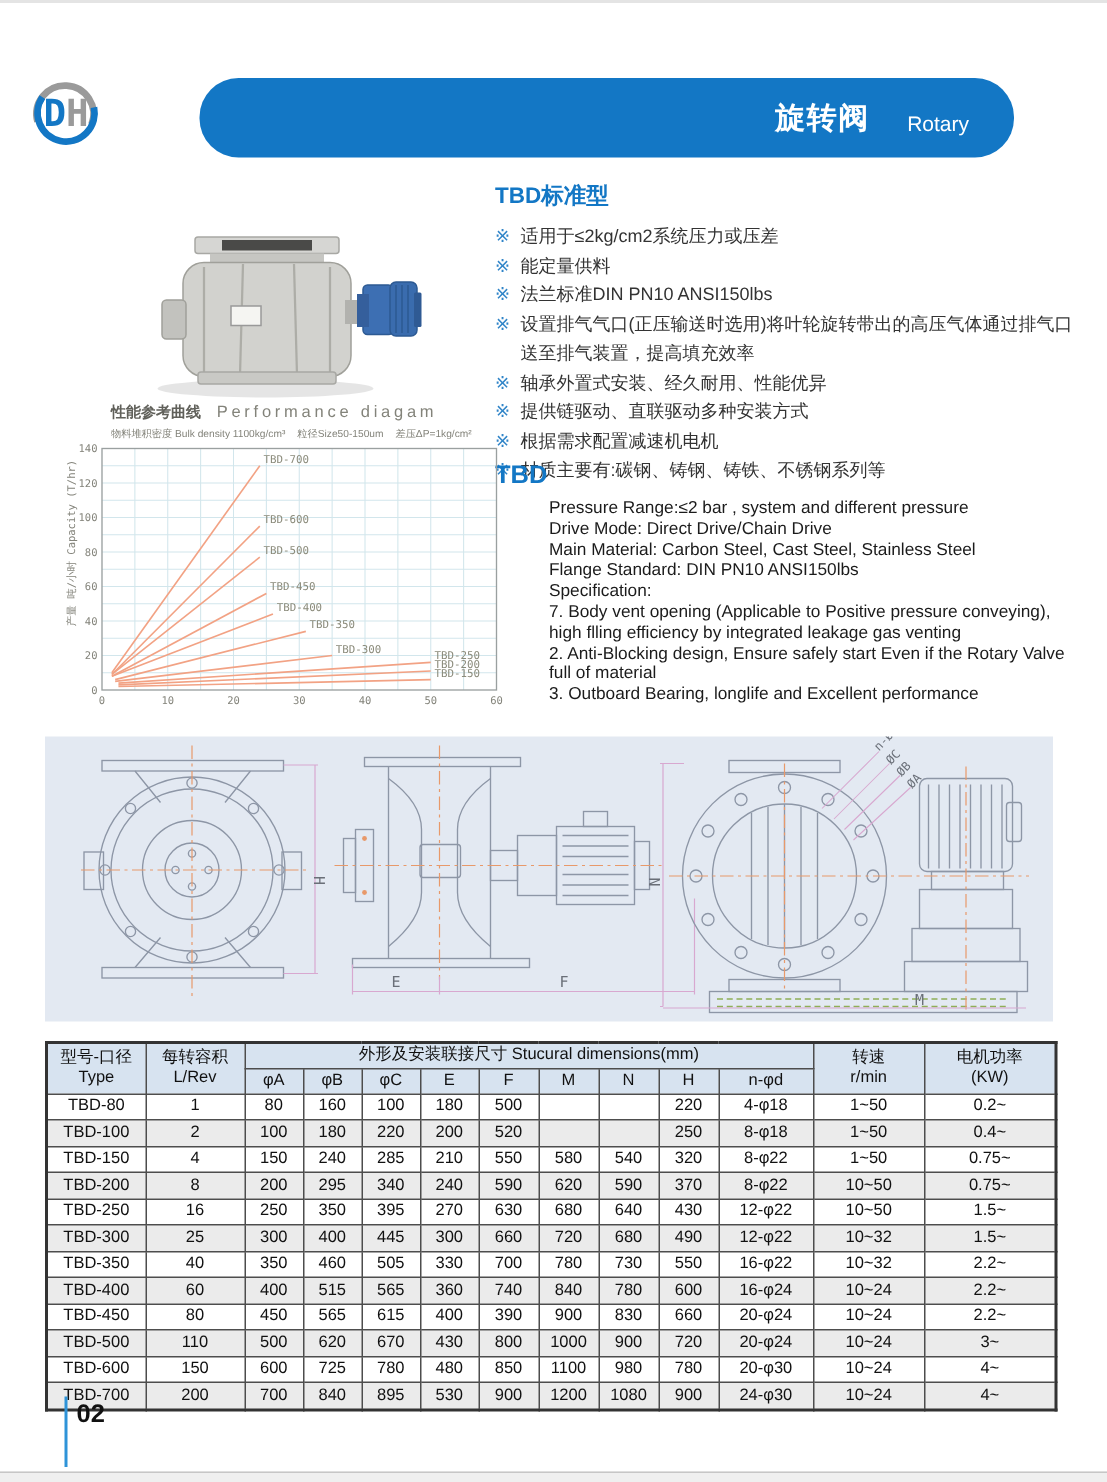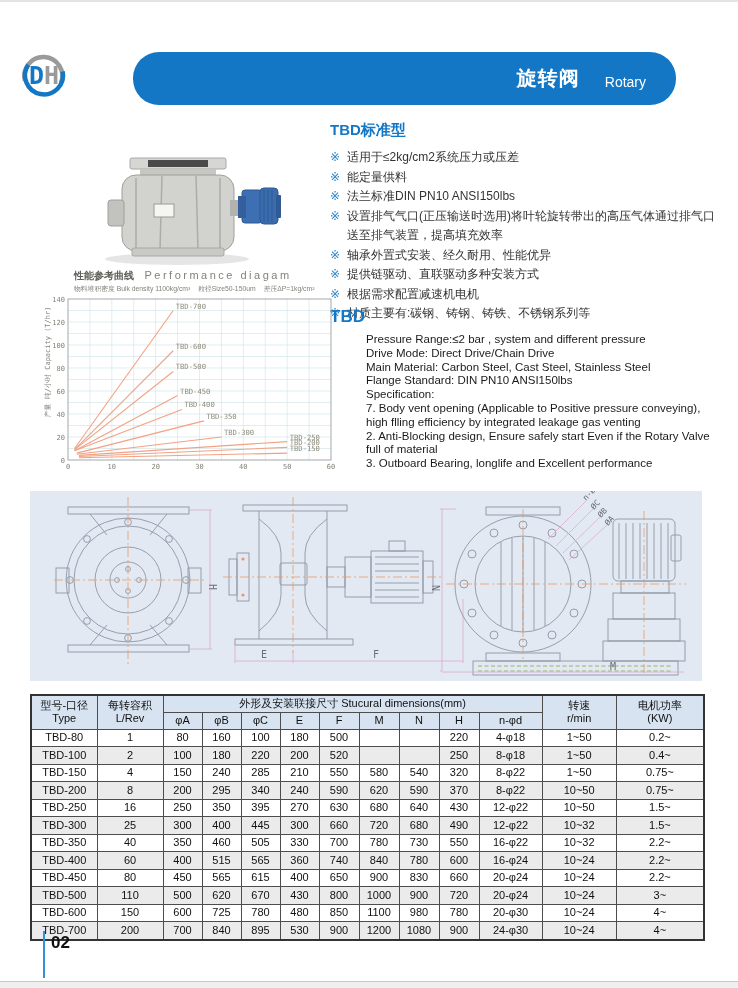--- a/index.html
+++ b/index.html
@@ -490,21 +490,21 @@
           <td>10~24</td>
           <td>2.2~</td>
         </tr>
         <tr>
           <td>TBD-450</td>
           <td>80</td>
           <td>450</td>
           <td>565</td>
           <td>615</td>
           <td>400</td>
-          <td>650</td>
+          <td>390</td>
           <td>900</td>
           <td>830</td>
           <td>660</td>
           <td>20-φ24</td>
           <td>10~24</td>
           <td>2.2~</td>
         </tr>
         <tr>
           <td>TBD-500</td>
           <td>110</td>

